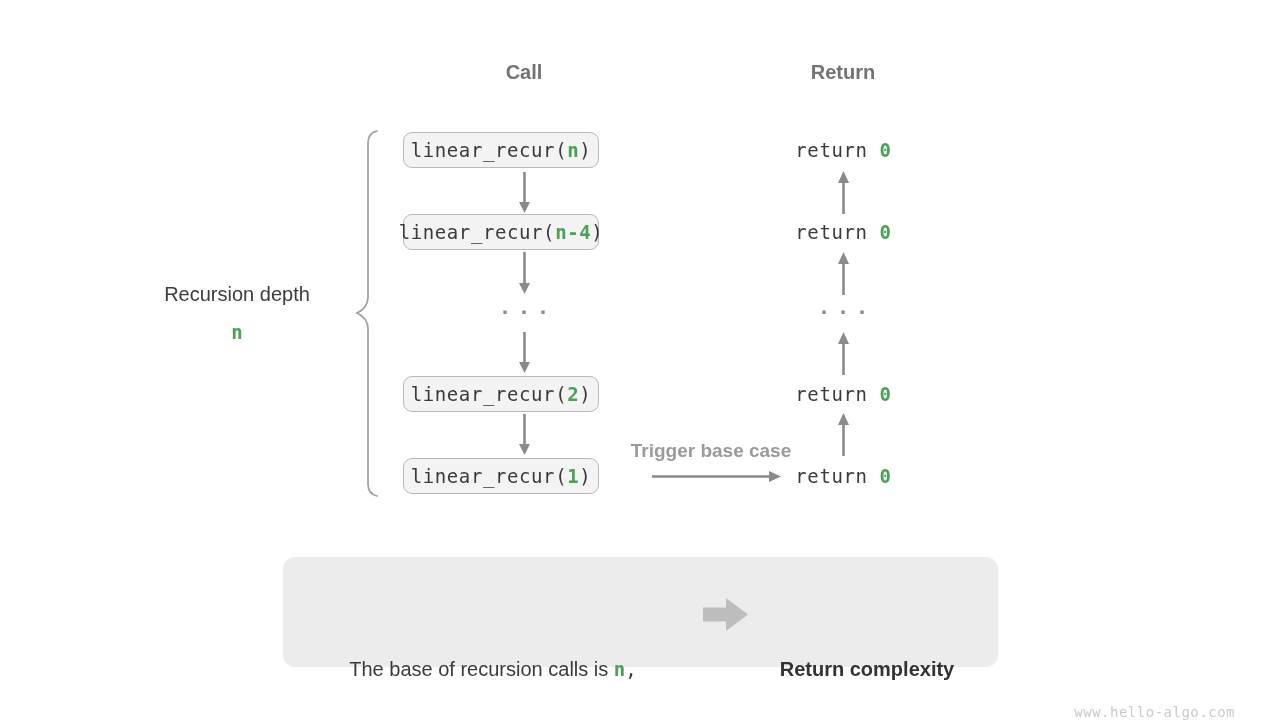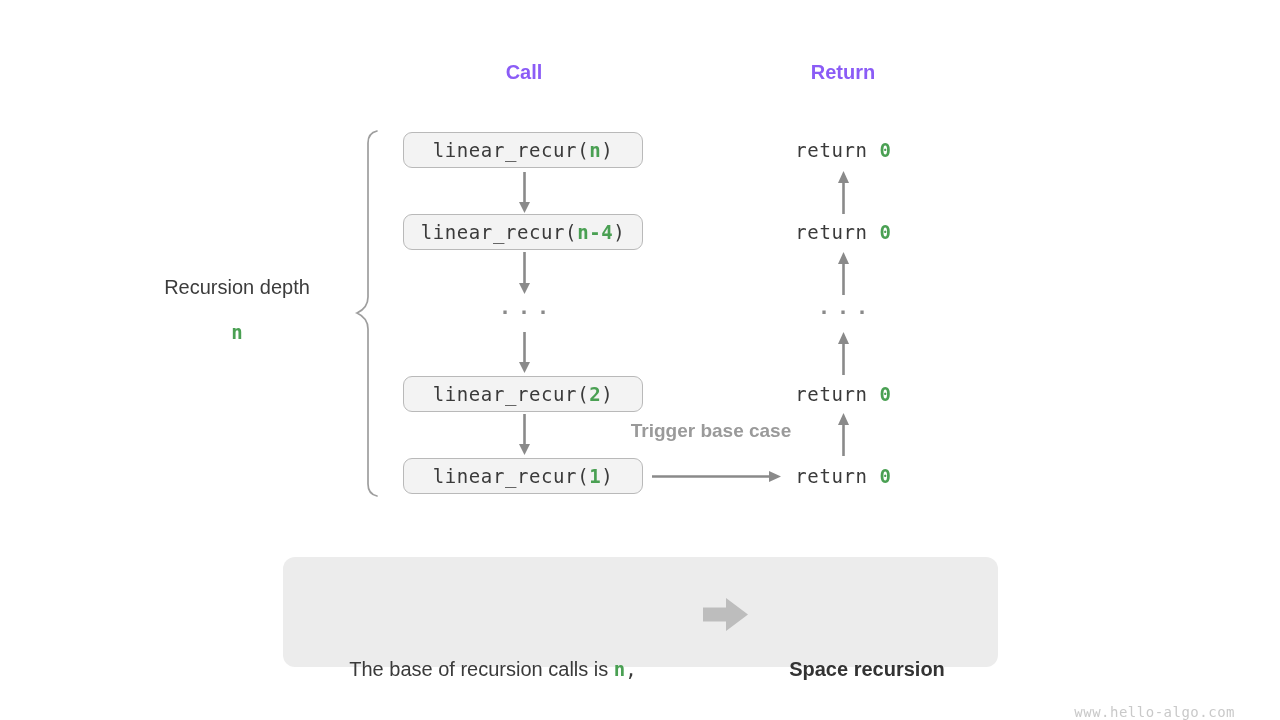--- a/index.html
+++ b/index.html
@@ -2,25 +2,25 @@
 <html><head>
 <meta charset="utf-8">
 <style>
   * { margin: 0; padding: 0; box-sizing: border-box; }
   html, body { width: 1280px; height: 720px; background: #ffffff; overflow: hidden; }
   body { font-family: "Liberation Sans", sans-serif; position: relative; }
   .abs { position: absolute; }
 
   .col-header {
     width: 140px; text-align: center;
-    font-size: 20px; font-weight: 700; color: #8b5cf6;
+    font-size: 20px; font-weight: 700; color: #737373;
   }
 
   .call-box {
-    left: 403px; width: 240px; height: 36px;
+    left: 403px; width: 196px; height: 36px;
     background: #f3f3f3; border: 1.5px solid #b9b9b9; border-radius: 9px;
     display: flex; align-items: center; justify-content: center;
     font-family: "DejaVu Sans Mono", monospace;
     font-size: 19px; letter-spacing: 0.6px; color: #3a3a3a;
     white-space: pre;
   }
   .green { color: #4aa053; font-weight: 700; }
 
   .return-row {
     left: 783px; width: 121px; height: 26px;
@@ -31,26 +31,26 @@
   }
 
   .dots {
     width: 120px; text-align: center;
     font-family: "DejaVu Sans Mono", monospace;
     font-size: 20px; font-weight: 700; letter-spacing: 7px;
     color: #8a8a8a; padding-left: 7px;
   }
 
   .trigger-label {
-    left: 600px; top: 420px; width: 222px; text-align: center;
+    left: 600px; top: 440px; width: 222px; text-align: center;
     font-size: 19px; font-weight: 700; color: #9a9a9a;
   }
 
   .depth-label {
-    left: 107px; top: 276px; width: 260px; text-align: center;
+    left: 107px; top: 283px; width: 260px; text-align: center;
     font-size: 20px; color: #3c3c3c;
   }
   .depth-var {
     left: 107px; top: 321px; width: 260px; text-align: center;
     font-family: "DejaVu Sans Mono", monospace;
     font-size: 19px; font-weight: 700; color: #4aa053;
   }
 
   .summary-box {
     left: 283px; top: 557px; width: 715px; height: 110px;
@@ -150,17 +150,17 @@
 
 <div class="abs summary-box"></div>
 <div class="abs summary-left">
   <div><span>The base of recursion calls is </span><span class="code green">n</span><span class="code" style="color:#3a3a3a;">,</span></div>
   
 </div>
 <svg class="overlay" width="1280" height="720">
   <polygon points="703,607.5 726,607.5 726,598 748,614.5 726,631 726,621.5 703,621.5" fill="#bdbdbd"></polygon>
 </svg>
 <div class="abs summary-right">
-  <div class="summary-title">Space recursion</div>
+  <div class="summary-title">Return complexity</div>
   
 </div>
 
 <div class="abs watermark">www.hello-algo.com</div>
 
 </body></html>

